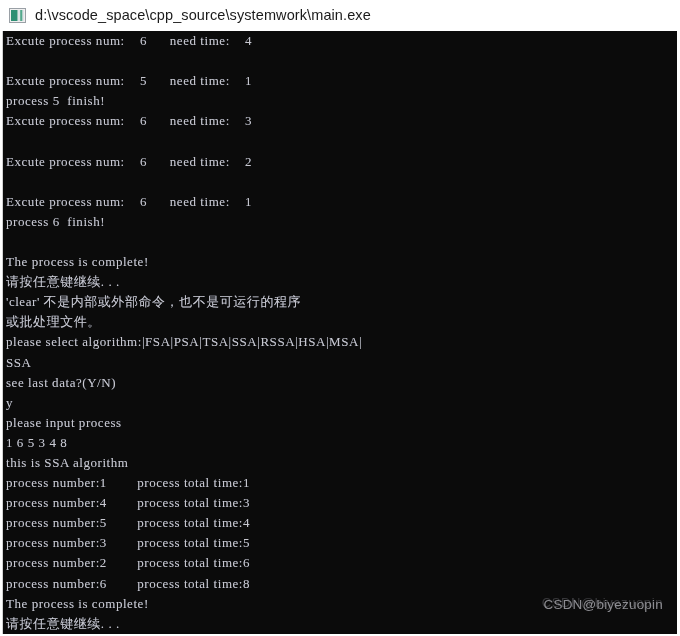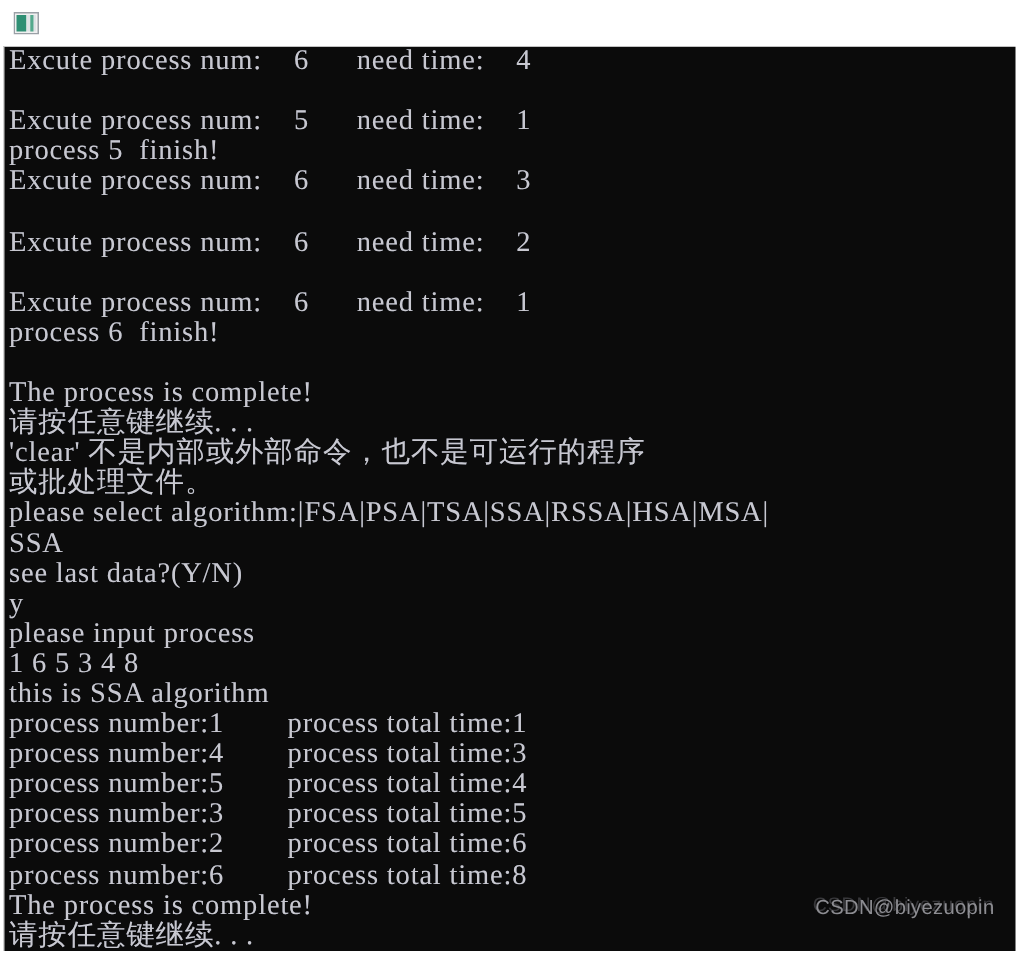--- a/index.html
+++ b/index.html
@@ -71,21 +71,21 @@
     box-sizing: border-box;
     overflow: hidden;
   }
   .console-text {
     position: absolute;
     top: 0px;
     left: 3px;
     right: 0;
     margin: 0;
     font-family: "Liberation Serif", "DejaVu Serif", serif;
-    font-size: 19px;
+    font-size: 13px;
     line-height: 20.1px;
     color: #c8c8d0;
     white-space: pre;
     letter-spacing: 0.55px;
     text-shadow: 0 0 0.4px rgba(150,170,210,0.35);
   }
 
   
   .watermark {
     position: absolute;
@@ -115,20 +115,21 @@
 
 <div class="window">
 
   <div class="titlebar">
     <svg class="titlebar-icon" viewBox="0 0 17 15">
       <rect x="0.5" y="0.5" width="16" height="14" fill="#f0f0f0" stroke="#9aa0a6" stroke-width="1"></rect>
       <rect x="2" y="2" width="6.5" height="11" fill="#2f8f74"></rect>
       <rect x="9" y="2" width="6" height="11" fill="#dfe3e6"></rect>
       <rect x="11.2" y="2" width="2.1" height="11" fill="#53a98c"></rect>
     </svg>
+    <div class="titlebar-text">d:\vscode_space\cpp_source\systemwork\main.exe</div>
   </div>
 
   <div class="console-wrap">
     <div class="console">
       <pre class="console-text">Excute process num:    6      need time:    4
 
 Excute process num:    5      need time:    1
 process 5  finish!
 Excute process num:    6      need time:    3
 

